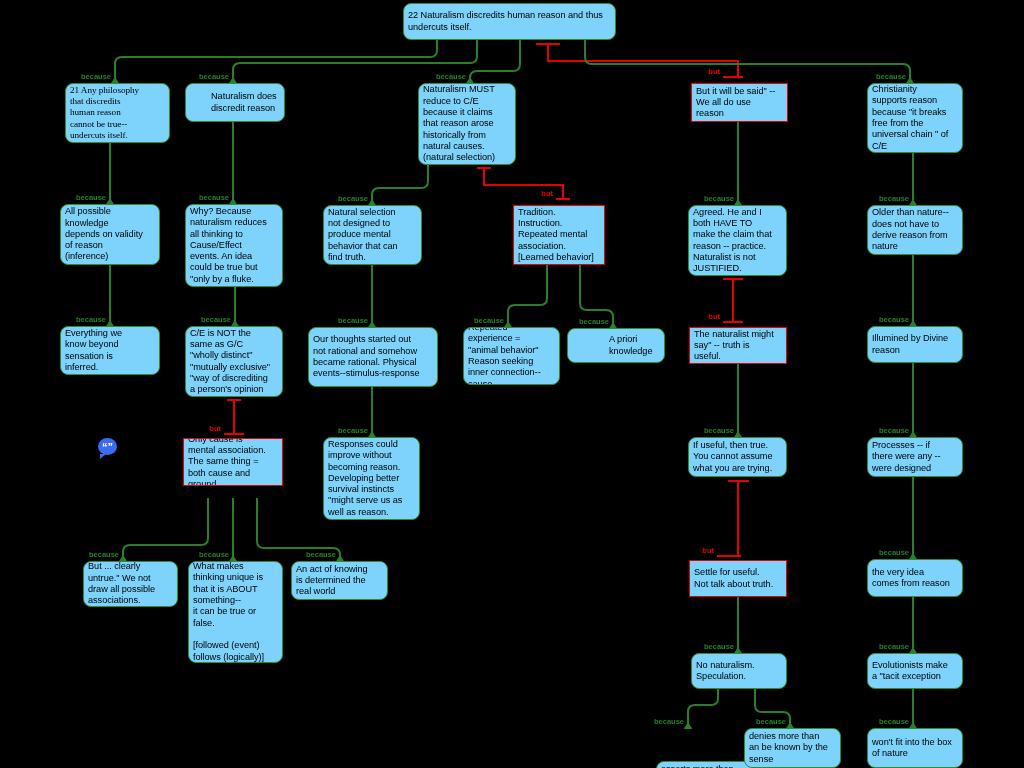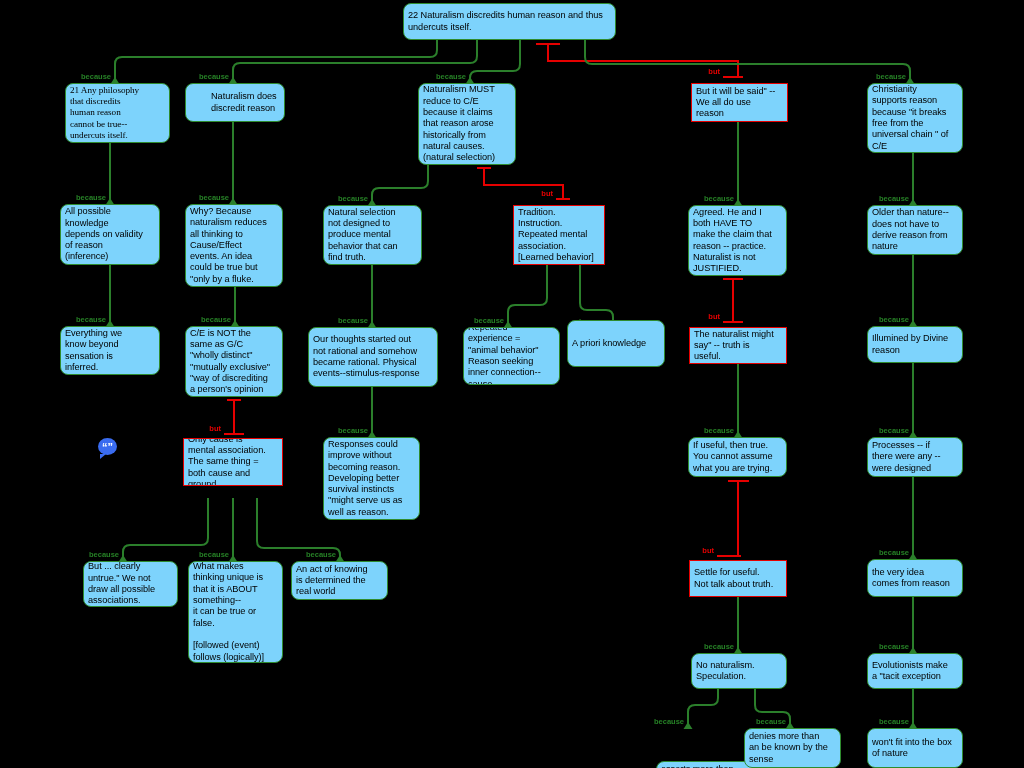--- a/index.html
+++ b/index.html
@@ -218,21 +218,21 @@
 events--stimulus-response</span>
     </div>
     <div class="node because" style="left: 463px; top: 327px; width: 97px; height: 58px;">
       <span class="node-text">Repeated
 experience =
 "animal behavior"
 Reason seeking
 inner connection--
 cause.</span>
     </div>
-    <div class="node because" style="left: 567px; top: 320px; width: 98px; height: 47px;">
+    <div class="node because" style="left: 567px; top: 328px; width: 98px; height: 35px; padding-left: 37px;">
       <span class="node-text">A priori knowledge</span>
     </div>
     <div class="node but" style="left: 689px; top: 327px; width: 98px; height: 37px;">
       <span class="node-text">The naturalist might
 say" -- truth is
 useful.</span>
     </div>
     <div class="node because" style="left: 867px; top: 326px; width: 96px; height: 37px;">
       <span class="node-text">Illumined by Divine
 reason</span>

